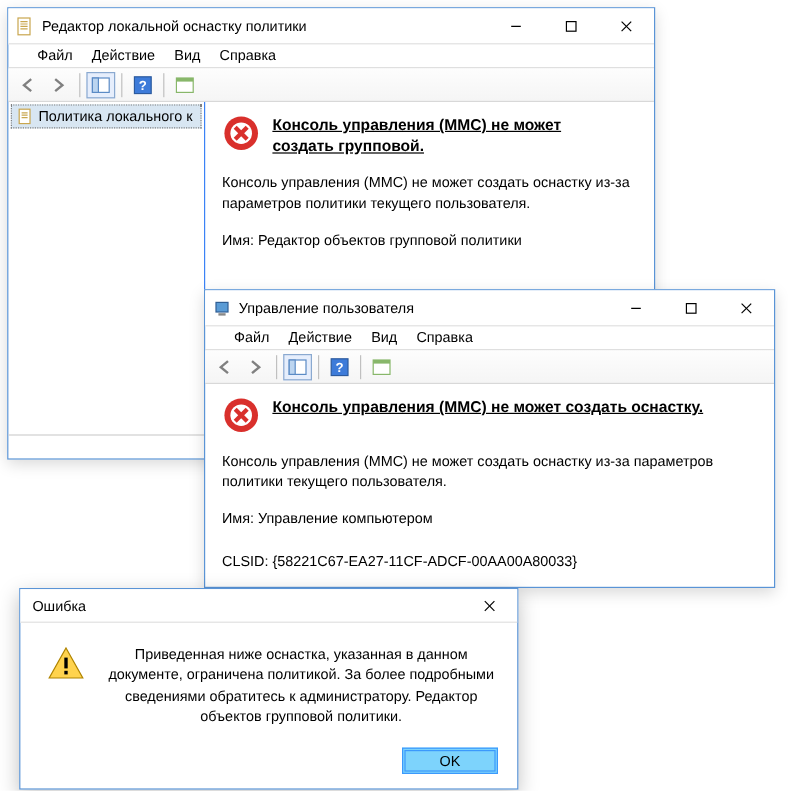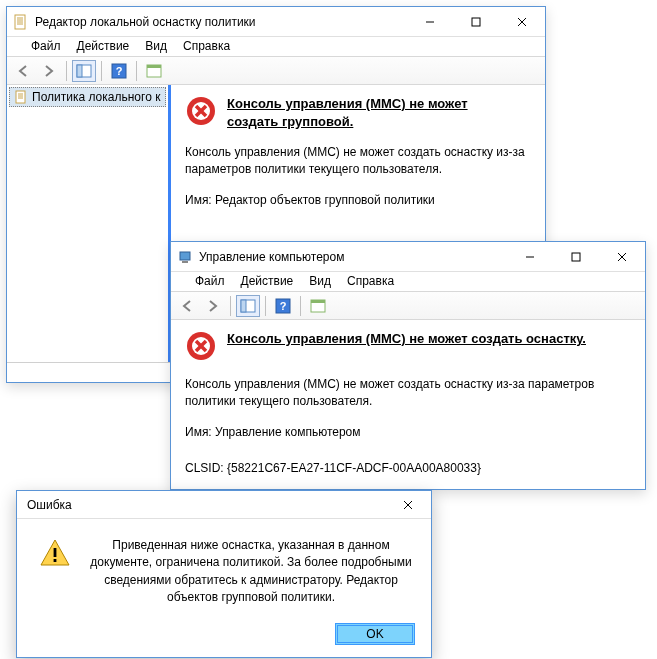--- a/index.html
+++ b/index.html
@@ -17,21 +17,21 @@
     .menubar { display: flex; height: 20px; border-bottom: 1px solid #d8d8d8; padding: 0 16px; }
     .menubar .mi { padding: 2px 8px; font-size: 12px; color: #000; }
 
     
     .toolbar { display: flex; align-items: center; height: 28px; border-bottom: 1px solid #d8d8d8; padding: 0 4px; gap: 2px; background: linear-gradient(#fdfdfd,#f5f5f5); }
     .tb-btn { width: 24px; height: 22px; display: flex; align-items: center; justify-content: center; border: 1px solid transparent; }
     .tb-btn.framed { border: 1px solid #8aa9d0; background:#e6eefc; }
     .tb-sep { width: 1px; height: 20px; background: #c0c0c0; margin: 0 3px; }
 
     
-    .tree { width: 164px; border-right: 3px solid #3b82f6; height: 277px; padding: 2px; }
+    .tree { width: 164px; border-right: 1px solid #3b82f6; height: 277px; padding: 2px; }
     .tree-item { background: #d8e6f2; border: 1px dotted #808080; padding: 2px 4px; font-size: 12px; display: flex; align-items: center; gap: 4px; white-space: nowrap; overflow: hidden; }
 
     
     .epanel { flex: 1; padding: 10px 14px 10px 14px; font-size: 12px; color:#000; }
     .ehdr { display: flex; gap: 10px; margin-bottom: 14px; text-decoration: underline; }
     .err-icon { width: 32px; height: 32px; flex-shrink:0; }
     .etitle { font-weight: bold; font-size: 13px; line-height: 1.35; }
     .ebody p { margin: 0 0 14px 0; line-height: 1.4; }
     .indent { margin-left: 14px; }
 
@@ -157,21 +157,21 @@
 </div>
 
 <div class="win" style="left:170px; top:241px; width:476px; height:249px;">
   <div class="titlebar">
     <span class="icon">
       <svg viewBox="0 0 16 16">
           <rect x="3" y="3" width="10" height="8" fill="#5a9bd5" stroke="#2f5e94"></rect>
           <rect x="5" y="12" width="6" height="2" fill="#888"></rect>
         </svg>
     </span>
-    <span class="title">Управление компьютером</span>
+    <span class="title">Управление пользователя</span>
     <div class="ctl">
         <svg viewBox="0 0 10 10">
           <line x1="1" y1="5" x2="9" y2="5" stroke="#000"></line>
         </svg>
       </div>
     <div class="ctl">
         <svg viewBox="0 0 10 10">
           <rect x="1" y="1" width="8" height="8" fill="none" stroke="#000"></rect>
         </svg>
       </div>

